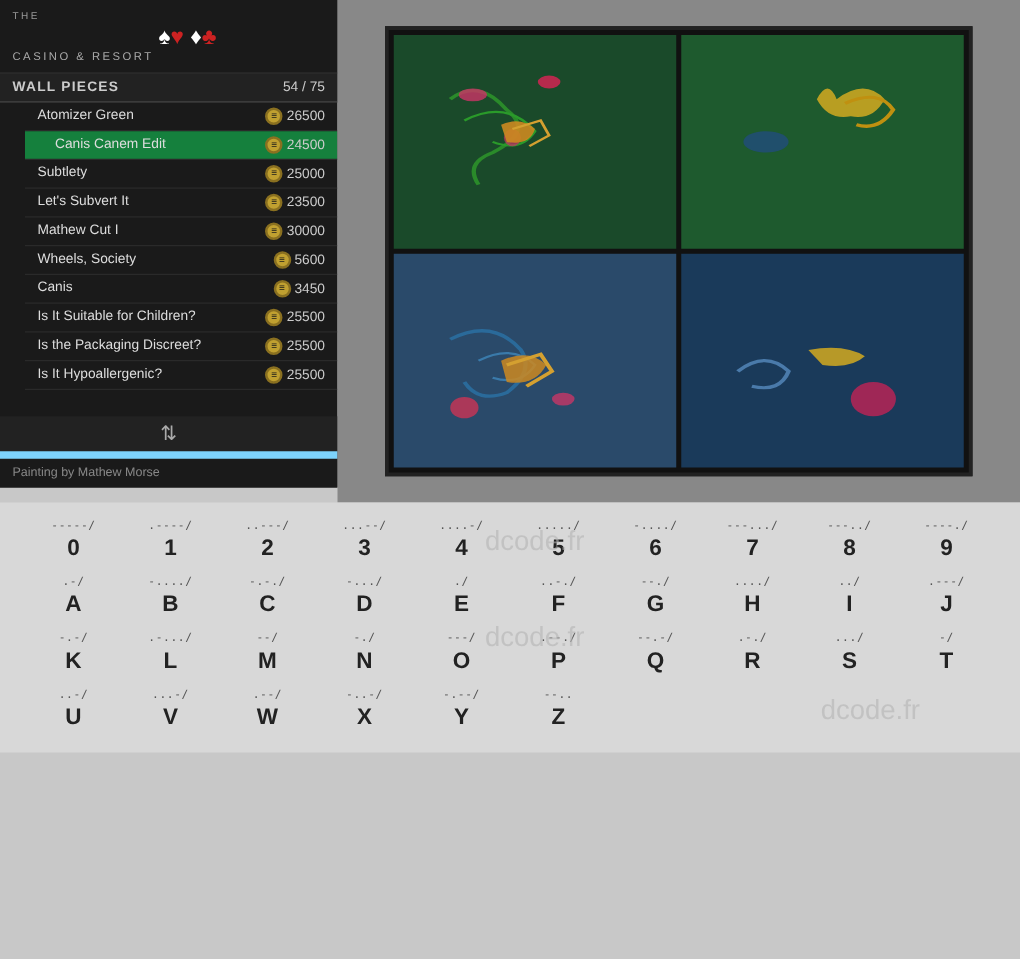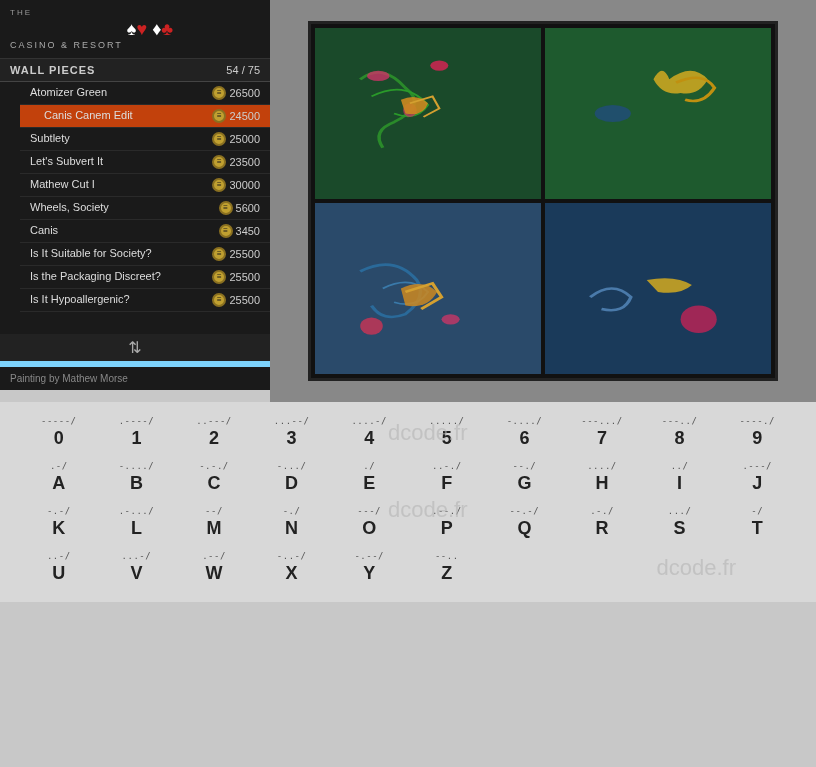--- a/index.html
+++ b/index.html
@@ -87,21 +87,21 @@
       display: flex;
       justify-content: space-between;
       align-items: flex-start;
       padding: 4px 10px;
       border-bottom: 1px solid #2a2a2a;
       cursor: pointer;
       margin-left: 20px;
     }
 
     .list-item.active {
-      background: #c2410c;
+      background: #15803d;
       padding-left: 24px;
     }
 
     .item-name {
       color: #ddd;
       font-size: 11px;
     }
 
     .item-price {
       display: flex;
@@ -320,21 +320,21 @@
     </span>
   </div>
         <div class="list-item">
     <span class="item-name">Canis</span>
     <span class="item-price">
       <span class="chip-icon">≡</span>
       3450
     </span>
   </div>
         <div class="list-item">
-    <span class="item-name">Is It Suitable for Society?</span>
+    <span class="item-name">Is It Suitable for Children?</span>
     <span class="item-price">
       <span class="chip-icon">≡</span>
       25500
     </span>
   </div>
         <div class="list-item">
     <span class="item-name">Is the Packaging Discreet?</span>
     <span class="item-price">
       <span class="chip-icon">≡</span>
       25500

